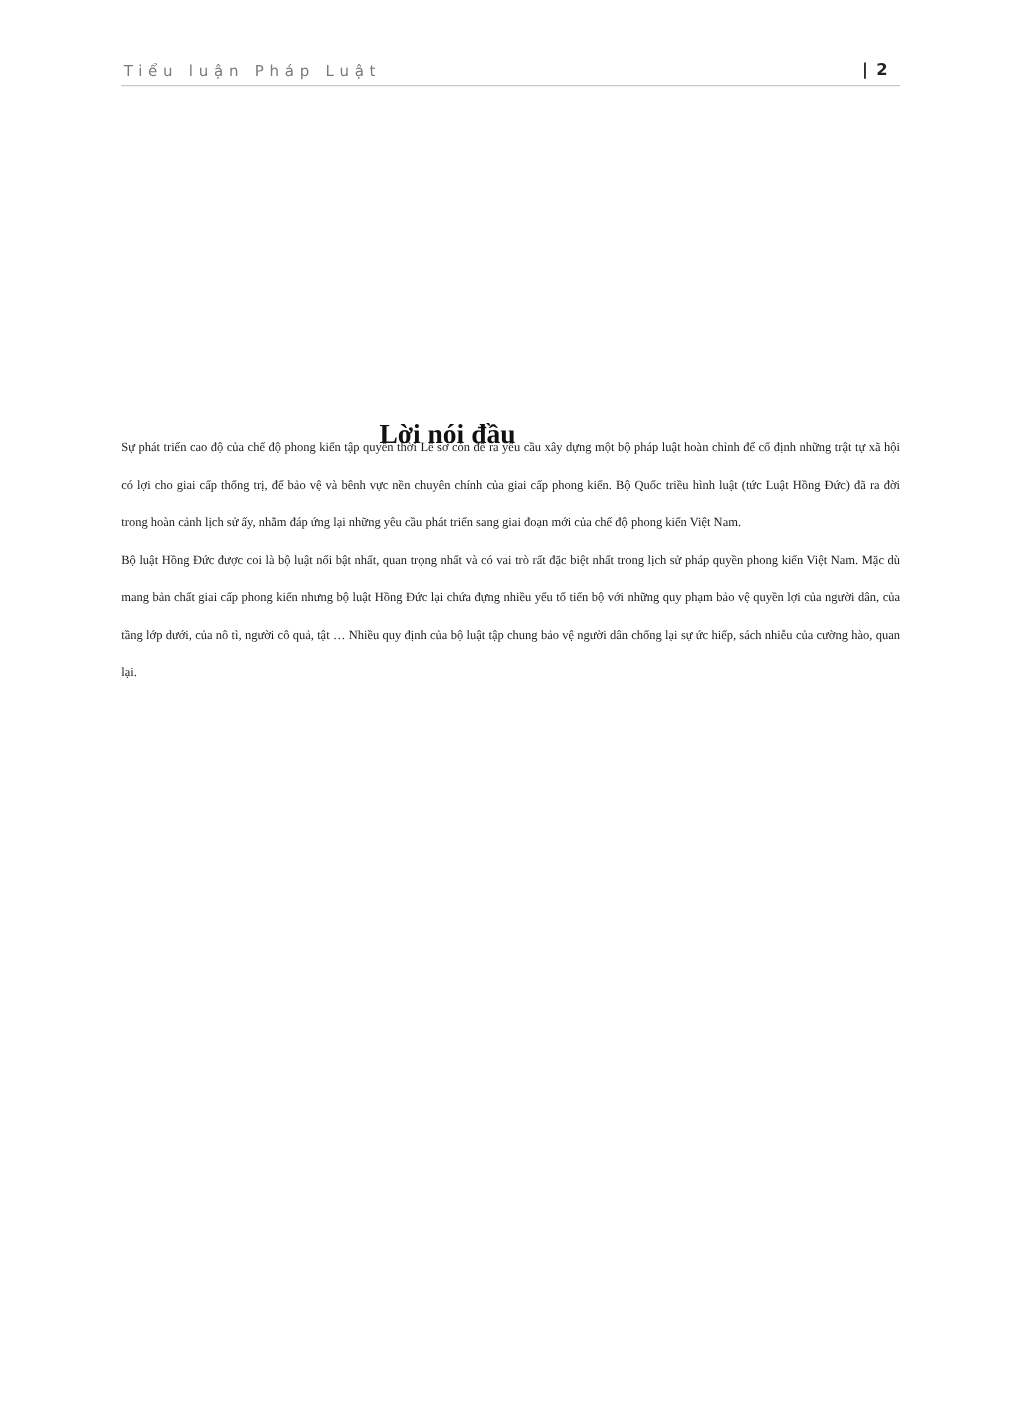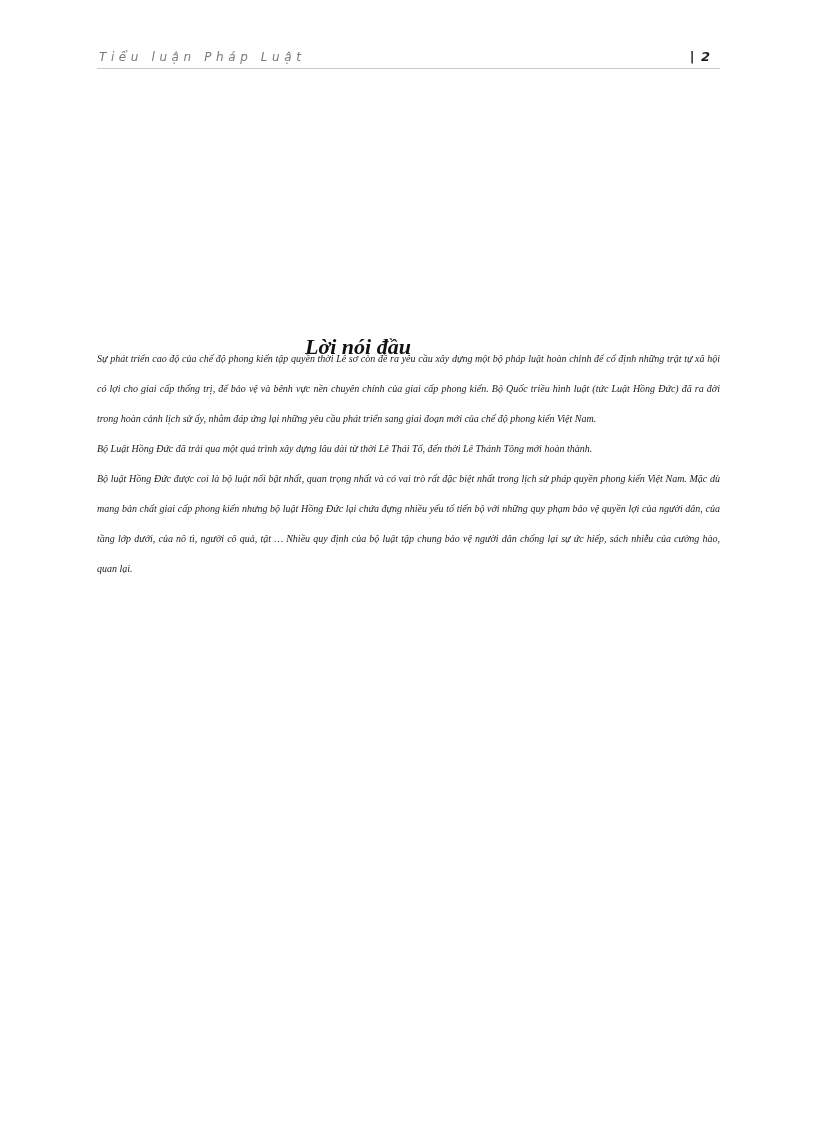--- a/index.html
+++ b/index.html
@@ -12,21 +12,20 @@
       height: 1123px;
       position: relative;
       overflow: hidden;
     }
     .page {
       position: absolute;
       left: 0; top: 0;
       width: 816px;
       height: 1123px;
       background: #ffffff;
-      font-style: italic;
     }
     .header {
       position: absolute;
       left: 97px;
       top: 48px;
       width: 623px;
       height: 20px;
       border-bottom: 1px solid #c8c8c8;
     }
     .header-title {
@@ -91,17 +90,16 @@
     <span class="header-page">
       <span class="sep">|</span>
       <span>2</span>
     </span>
   </div>
 
   <div class="doc-title">Lời nói đầu</div>
 
   <div class="body-text">
     <p>Sự phát triển cao độ của chế độ phong kiến tập quyền thời Lê sơ còn đề ra yêu cầu xây dựng một bộ pháp luật hoàn chỉnh để cố định những trật tự xã hội có lợi cho giai cấp thống trị, để bảo vệ và bênh vực nền chuyên chính của giai cấp phong kiến. Bộ Quốc triều hình luật (tức Luật Hồng Đức) đã ra đời trong hoàn cảnh lịch sử ấy, nhằm đáp ứng lại những yêu cầu phát triển sang giai đoạn mới của chế độ phong kiến Việt Nam.</p>
-    <p>Bộ Luật Hồng Đức đã trải qua một quá trình xây dựng lâu dài từ thời Lê Thái Tổ, đến thời Lê Thánh Tông mới hoàn thành.</p>
     <p>Bộ luật Hồng Đức được coi là bộ luật nổi bật nhất, quan trọng nhất và có vai trò rất đặc biệt nhất trong lịch sử pháp quyền phong kiến Việt Nam. Mặc dù mang bản chất giai cấp phong kiến nhưng bộ luật Hồng Đức lại chứa đựng nhiều yếu tố tiến bộ với những quy phạm bảo vệ quyền lợi của người dân, của tầng lớp dưới, của nô tì, người cô quả, tật … Nhiều quy định của bộ luật tập chung bảo vệ người dân chống lại sự ức hiếp, sách nhiễu của cường hào, quan lại.</p>
   </div>
 
 </div>
 
 </body></html>

